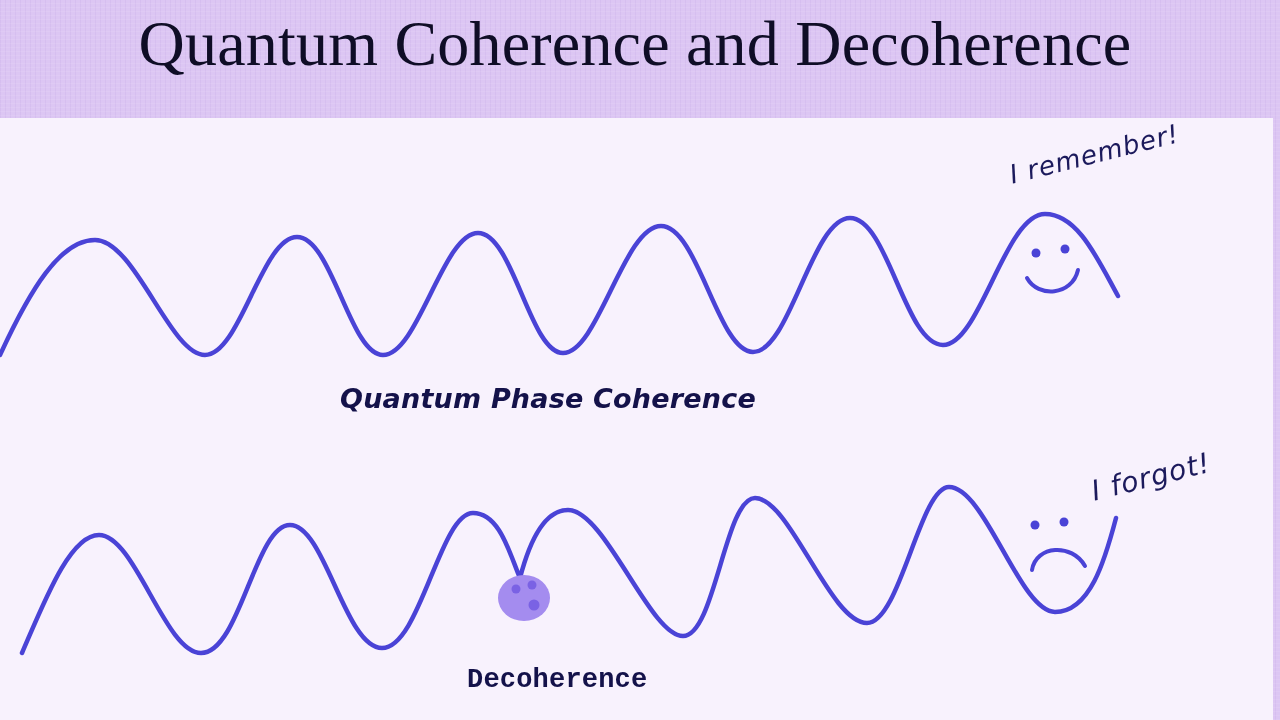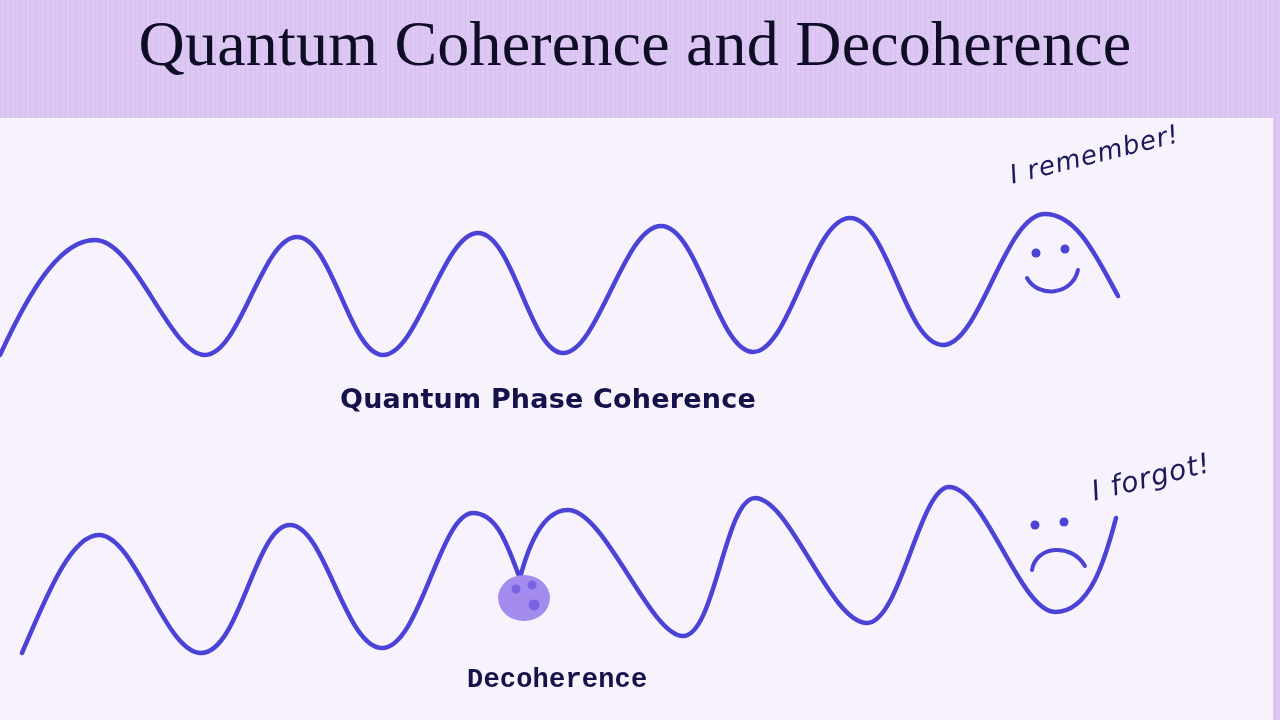--- a/index.html
+++ b/index.html
@@ -21,21 +21,21 @@
       line-height: 80px;
     }
     .panel {
       position: absolute; left: 0; top: 118px; width: 1273px; height: 602px;
       background: #f8f2fd;
     }
     .label {
       position: absolute; font-family: "DejaVu Sans", sans-serif; font-weight: bold;
       color: #14124a; font-size: 27px; letter-spacing: 0.2px;
     }
-    .label-coherence { left: 340px; top: 383px; }
+    .label-coherence { left: 340px; top: 383px; font-style: italic; }
     .label-decoherence { left: 467px; top: 665px; font-family: Liberation Mono, monospace; }
     .handwrite {
       position: absolute; font-family: "DejaVu Sans", sans-serif; color: #1c1a5c;
       font-size: 26px; font-style: italic; letter-spacing: 1px; white-space: nowrap;
     }
     .hw-remember { left: 1010px; top: 160px; transform: rotate(-14deg); transform-origin: left center; }
     .hw-forgot { left: 1092px; top: 475px; transform: rotate(-14deg); transform-origin: left center; font-size: 28px; }
     svg.art { position: absolute; left: 0; top: 0; }
   </style>
 </head>

